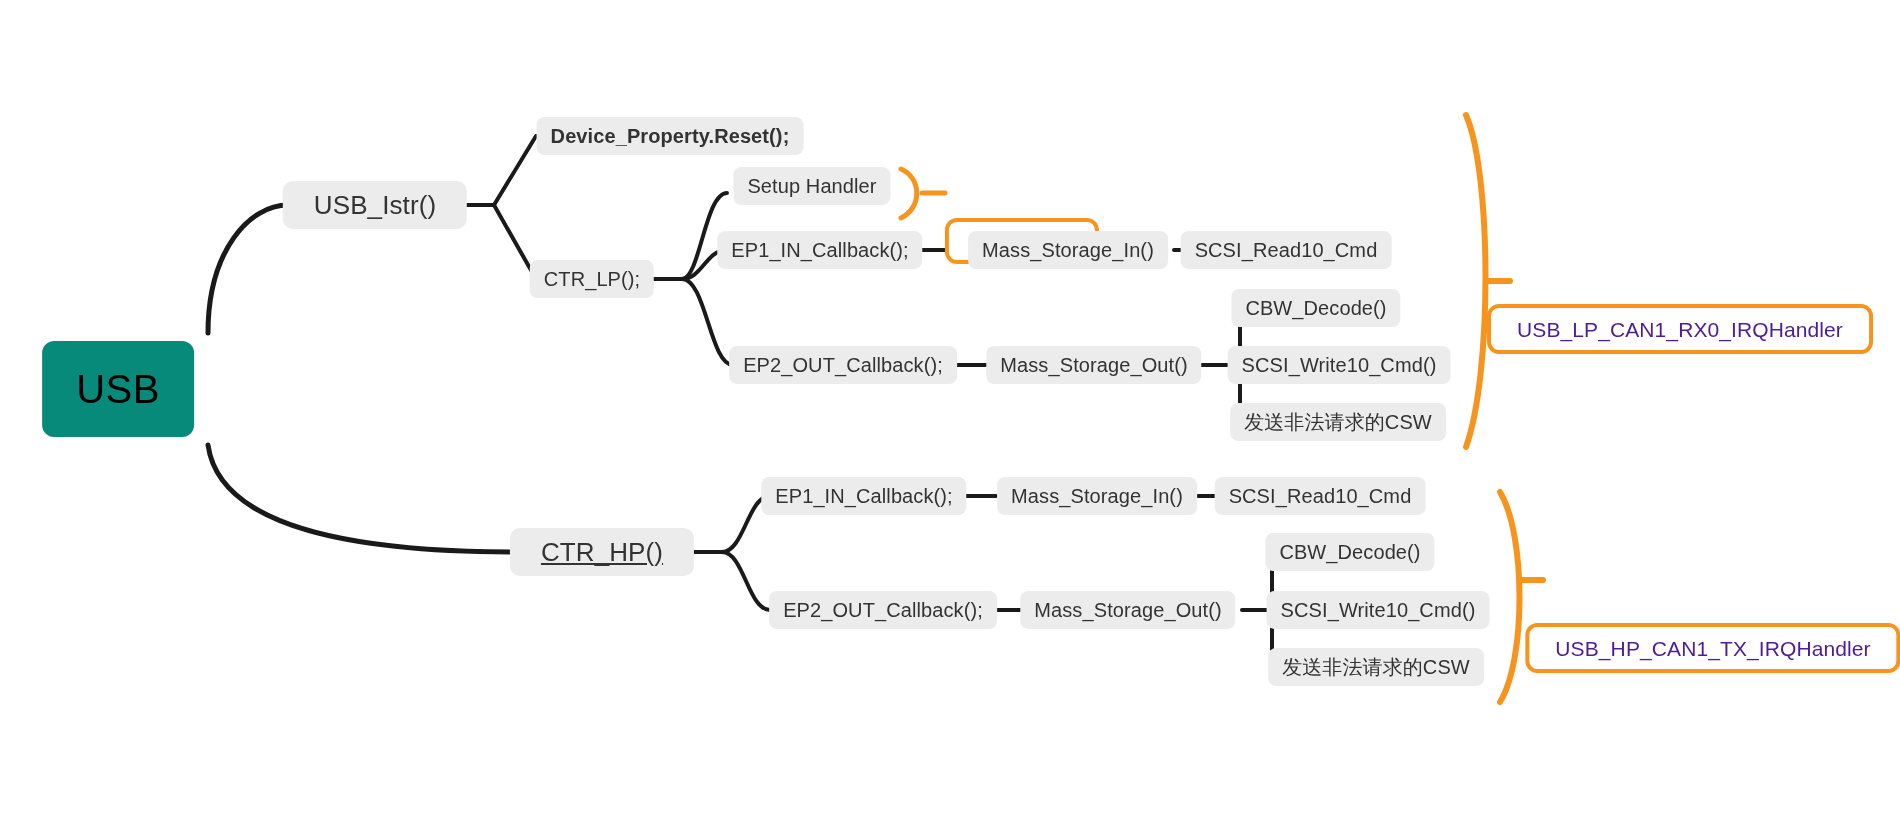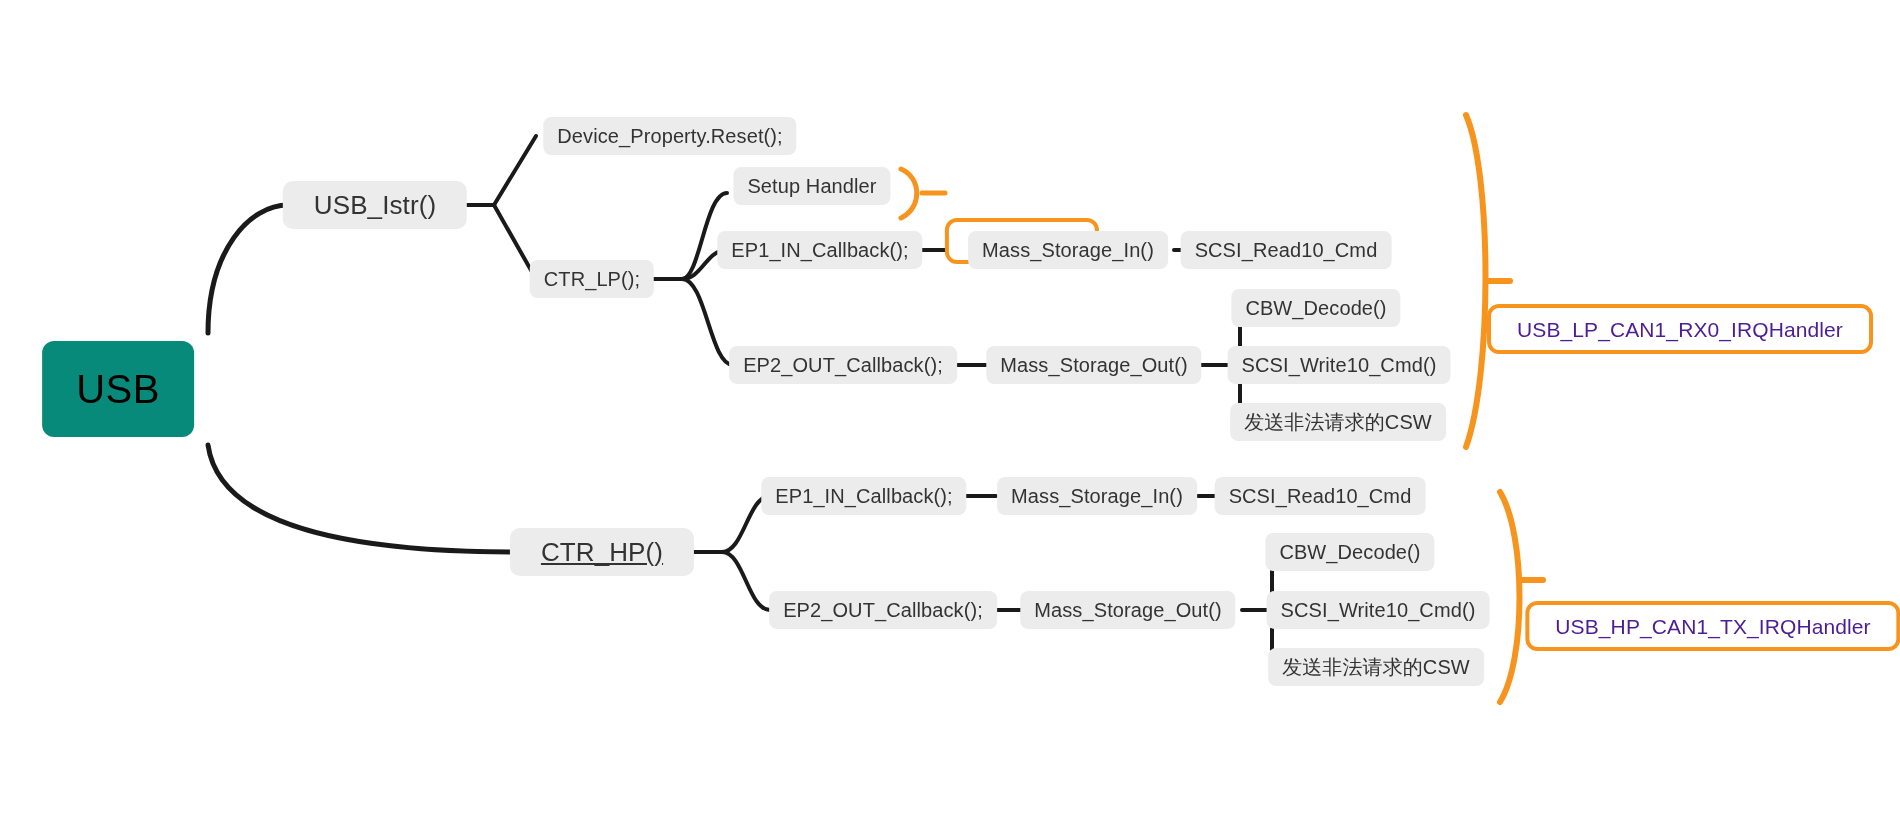--- a/index.html
+++ b/index.html
@@ -137,21 +137,21 @@
   </svg>
 
   <div class="node root" style="left:118px; top:389px;">
     <span>USB</span>
   </div>
 
   <div class="node big" style="left:375px; top:205px;">
     <span>USB_Istr()</span>
   </div>
 
-  <div class="node" style="left:670px; top:136px;">
+  <div class="node" style="left:670px; top:136px;font-weight:bold;">
     <span>Device_Property.Reset();</span>
   </div>
 
   <div class="node" style="left:592px; top:279px;">
     <span>CTR_LP();</span>
   </div>
 
   <div class="node" style="left:812px; top:186px;">
     <span>Setup Handler</span>
   </div>
@@ -225,17 +225,17 @@
   </div>
 
   <div class="node" style="left:1378px; top:610px;">
     <span>SCSI_Write10_Cmd()</span>
   </div>
 
   <div class="node" style="left:1376px; top:667px;">
     <span>发送非法请求的CSW</span>
   </div>
 
-  <div class="node outline wide" style="left:1713px; top:578px;align-items:center;">
+  <div class="node outline wide" style="left:1713px; top:600px;align-items:center;">
     <span>USB_HP_CAN1_TX_IRQHandler</span>
   </div>
 
 </div>
 
 </body></html>

